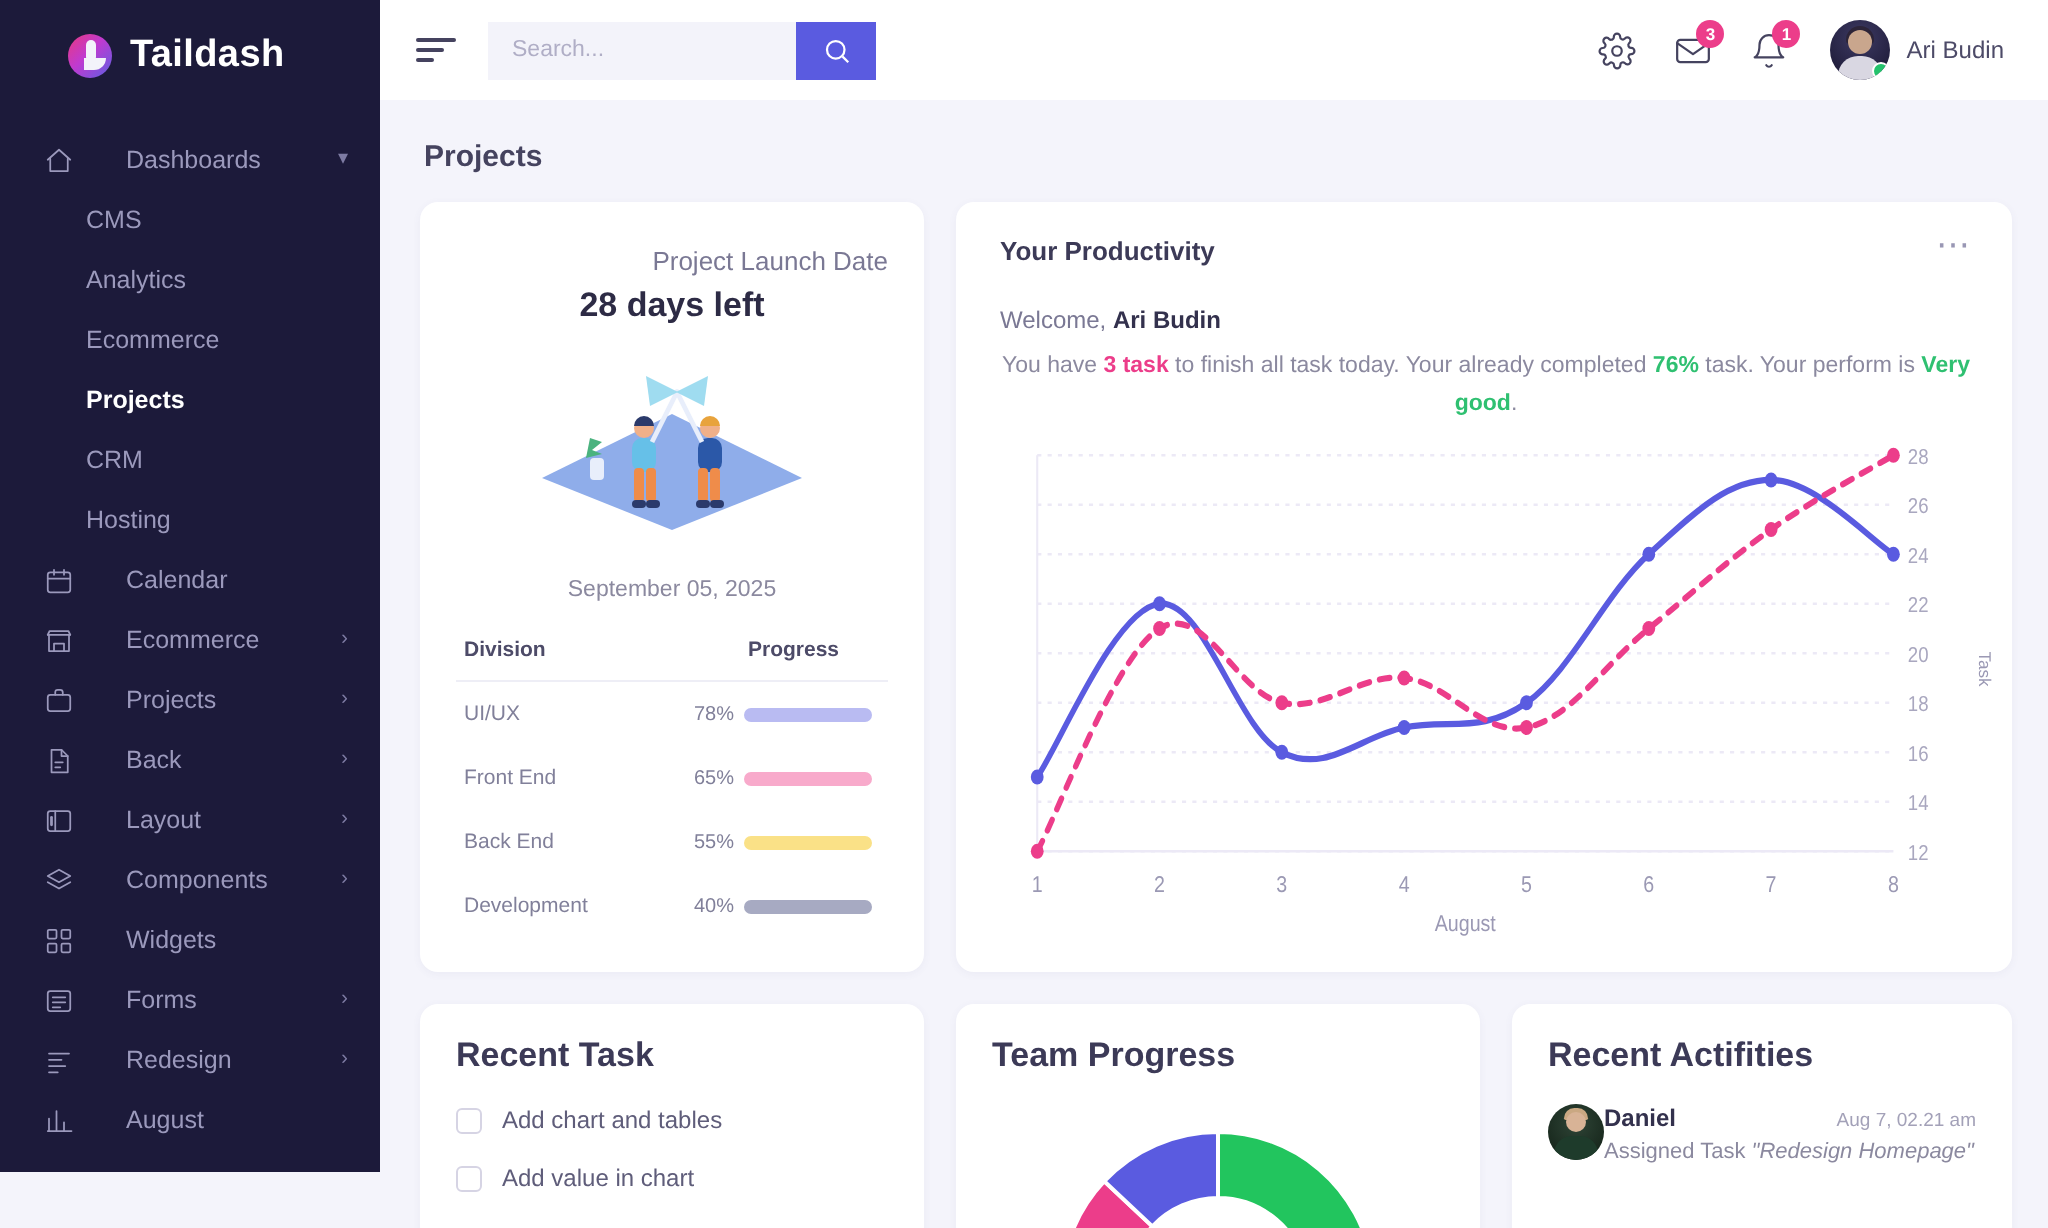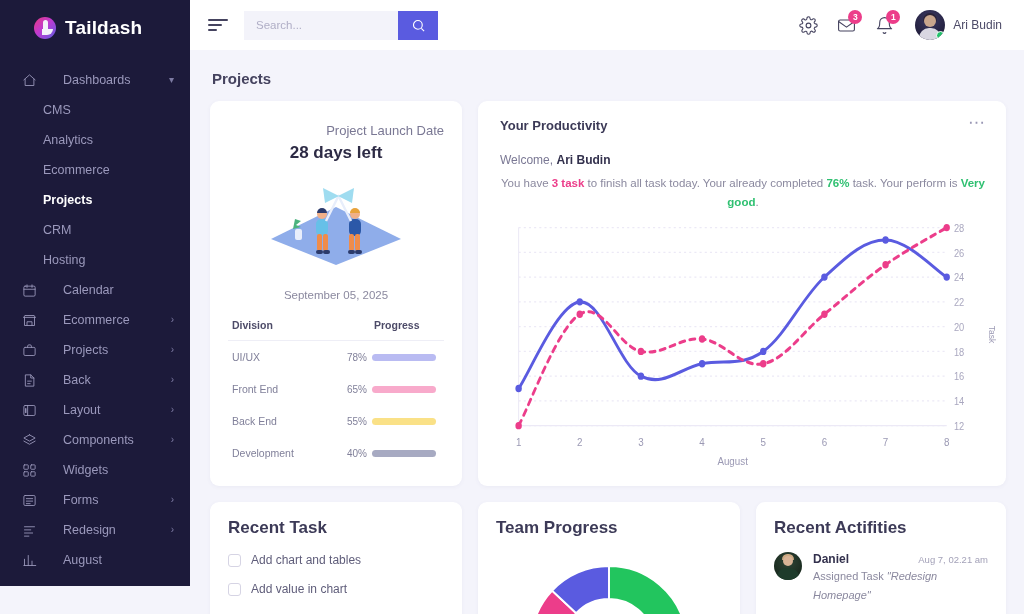--- a/index.html
+++ b/index.html
@@ -164,21 +164,21 @@
   .b-card { height: 120px; padding: 16px 18px; overflow: hidden; }
   .b1 { width: 252px; flex: 0 0 252px; }
   .b2 { flex: 1; }
   .b3 { width: 250px; flex: 0 0 250px; }
   .b-title { font-size: 17px; font-weight: bold; color: #3c3a57; }
   .task-item { display: flex; align-items: center; gap: 10px; margin-top: 15px; }
   .cbox { width: 13px; height: 13px; border: 1.3px solid #d6d4e4; border-radius: 3px;
           flex: 0 0 13px; cursor: pointer; }
   .task-label { font-size: 12px; color: #5f5d7a; }
   .donut { margin: 6px auto 0; width: 200px; height: 100px; position: relative; }
-  .act-row { display: flex; gap: 11px; margin-top: 14px; }
+  .act-row { display: flex; margin-top: 14px; }
   .act-av { width: 28px; height: 28px; border-radius: 50%; flex: 0 0 28px;
             background: radial-gradient(circle at 50% 35%, #2e4436 0%, #18281d 75%);
             position: relative; overflow: hidden; }
   .act-av .h { position: absolute; left: 9px; top: 4px; width: 10px; height: 10px;
                border-radius: 50%; background: #d8b396; }
   .act-av .hr { position: absolute; left: 8px; top: 2px; width: 12px; height: 6px;
                 border-radius: 6px 6px 1px 1px; background: #caa882; }
   .act-av .b { position: absolute; left: 3px; top: 16px; width: 22px; height: 14px;
                border-radius: 9px 9px 0 0; background: #1e3b2b; }
   .act-body { flex: 1; }

